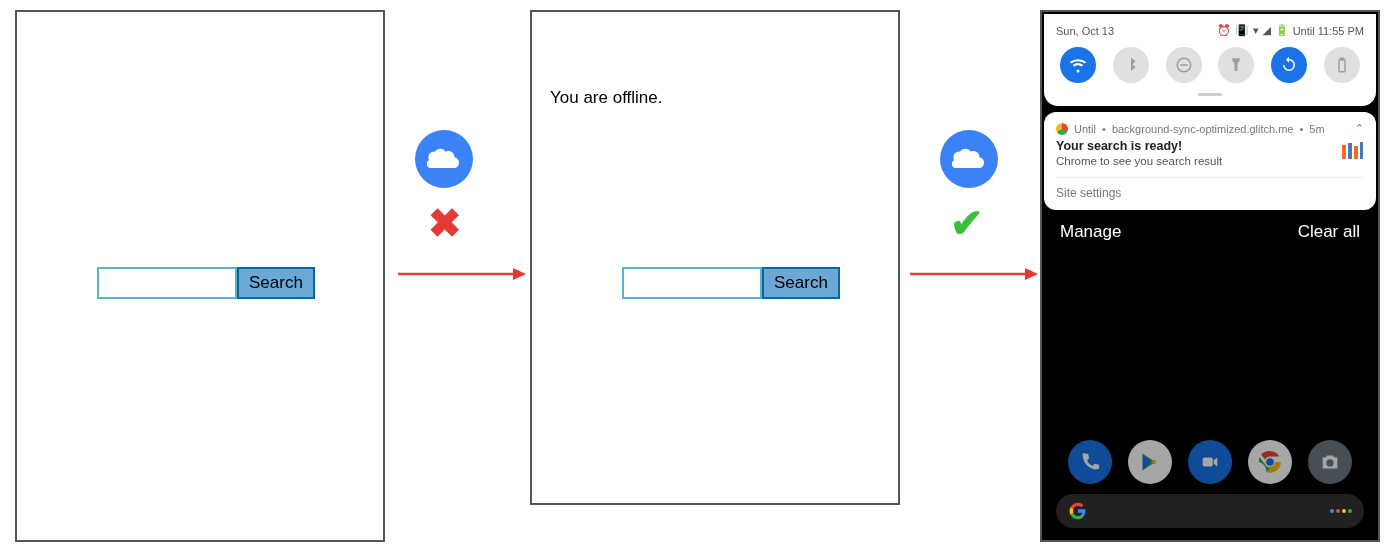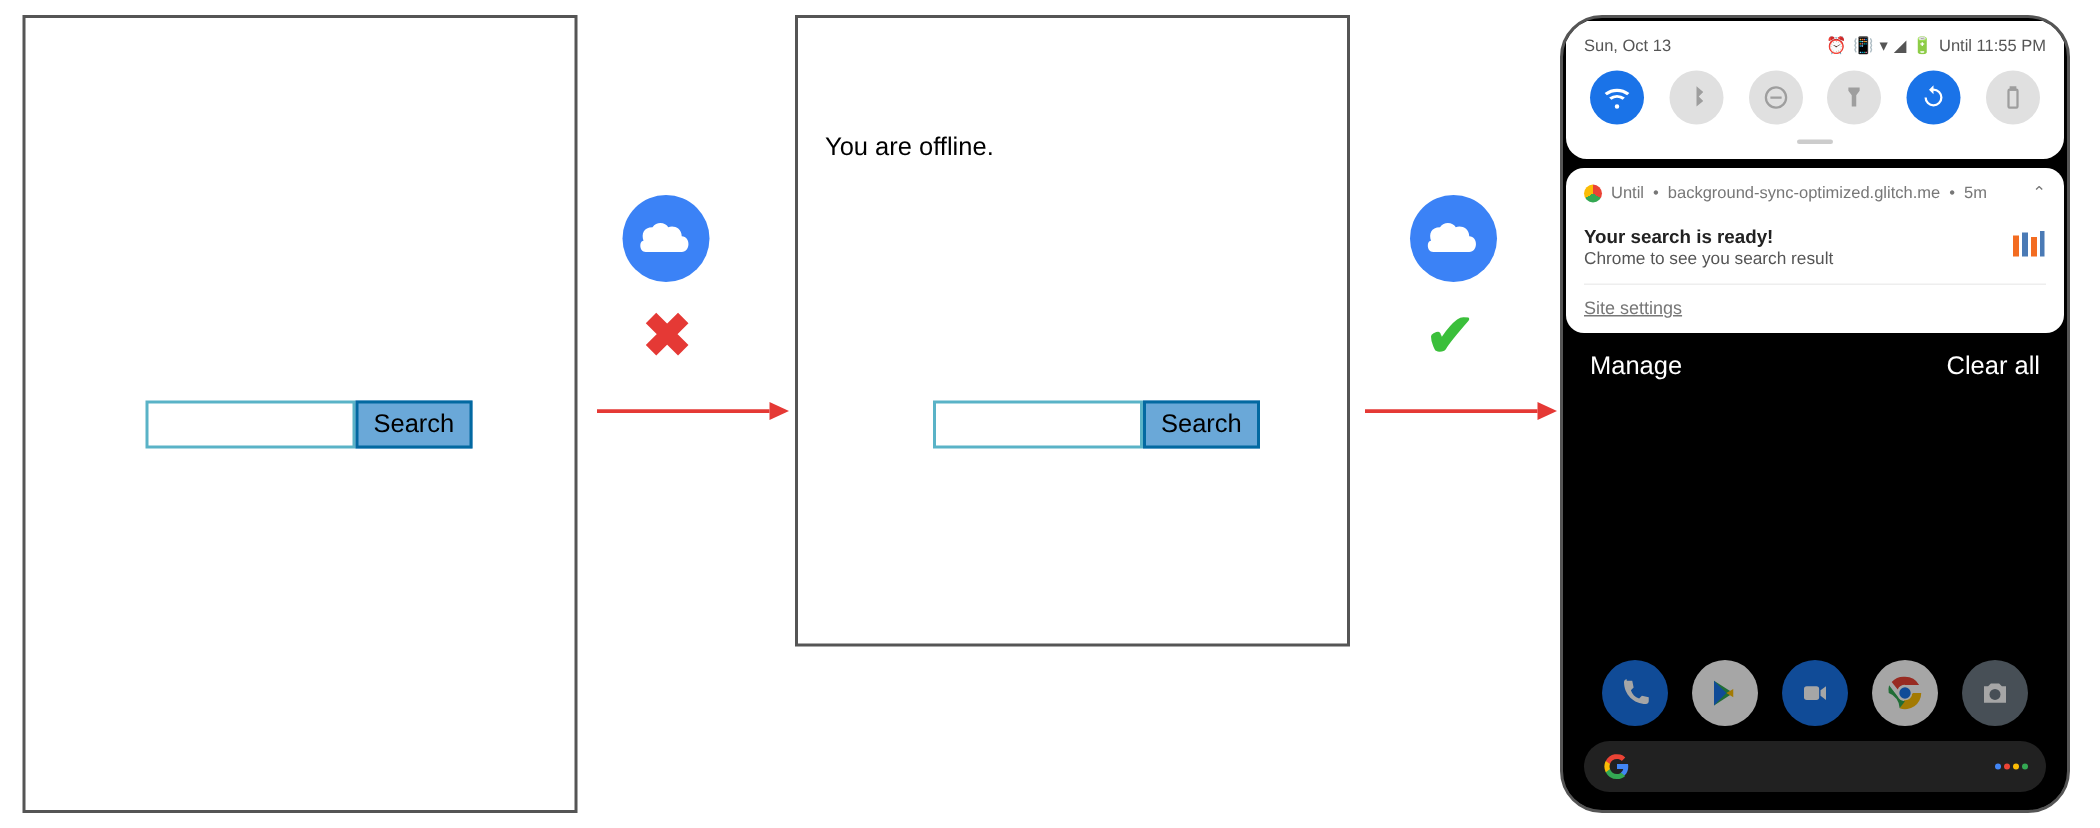--- a/index.html
+++ b/index.html
@@ -9,21 +9,21 @@
   font-family: Arial, sans-serif;
   position: relative;
   background: #fff;
 }
 .panel {
   position: absolute;
   border: 2px solid #555;
   background: #fff;
 }
 .panel1 { left: 15px; top: 10px; width: 370px; height: 532px; }
-.panel2 { left: 530px; top: 10px; width: 370px; height: 421px; }
+.panel2 { left: 530px; top: 10px; width: 370px; height: 495px; }
 .panel3 { left: 1040px; top: 10px; width: 340px; height: 532px; }
 
 .search-row {
   display: flex;
   align-items: stretch;
 }
 .panel1 .search-row { position: absolute; top: 255px; left: 80px; }
 .panel2 .search-row { position: absolute; top: 255px; left: 90px; }
 
 .search-input {
@@ -77,21 +77,20 @@
 .check { left: 950px; top: 200px; color: #3bbf3b; }
 
 .arrow {
   position: absolute;
 }
 
 .panel3 {
   background: #000;
   overflow: hidden;
   padding: 0;
-  border-radius: 28px;
 }
 .panel3-inner {
   position: absolute;
   inset: 2px;
   background: #000;
 }
 .qs-panel {
   background: #fff;
   border-radius: 0 0 14px 14px;
   padding: 8px 8px 10px;
@@ -136,32 +135,31 @@
   align-items: center;
   gap: 6px;
   font-size: 11px;
   color: #777;
 }
 .notif-head .expand { margin-left: auto; }
 .notif-body {
   display: flex;
   align-items: flex-start;
   justify-content: space-between;
-  margin-top: 16px;
+  margin-top: 4px;
 }
 .notif-title { font-size: 12.5px; font-weight: 600; color: #222; }
 .notif-sub { font-size: 11.5px; color: #555; margin-top: 2px; }
 .notif-icon { width: 24px; height: 24px; }
 .notif-action {
   margin-top: 10px;
   padding-top: 8px;
   border-top: 1px solid #eee;
   font-size: 12px;
   color: #777;
-  text-decoration: underline;
 }
 .shade-row {
   display: flex;
   justify-content: space-between;
   padding: 12px 16px;
   color: #fff;
   font-size: 17px;
 }
 .wallpaper {
   position: absolute;

